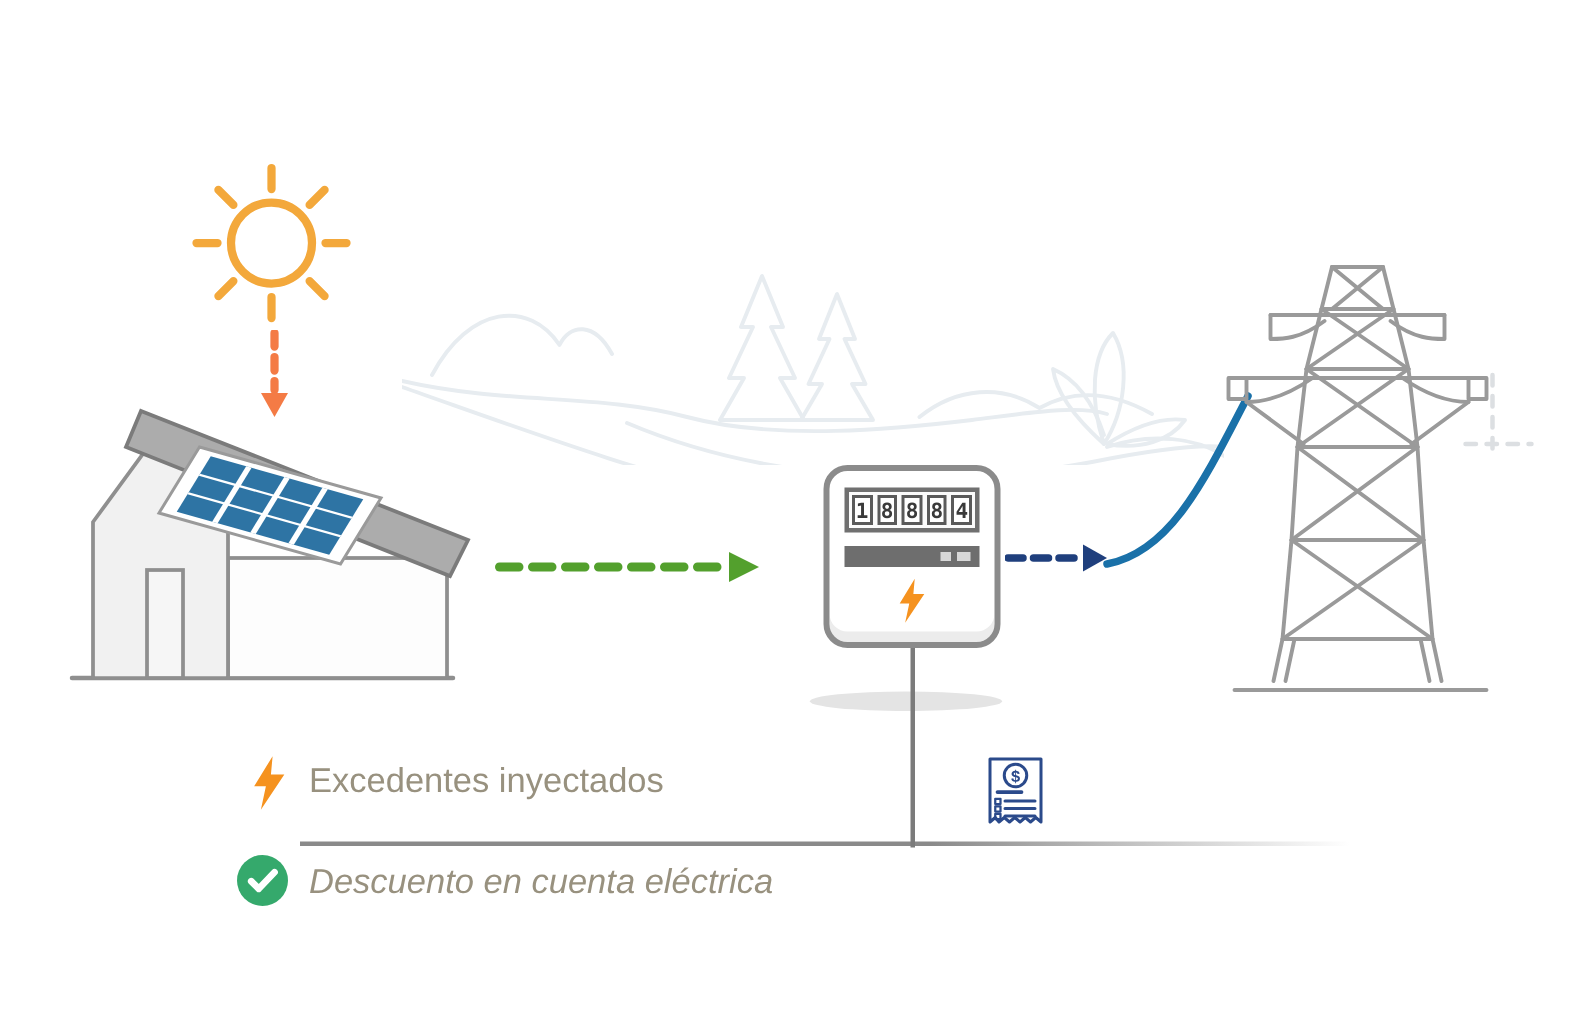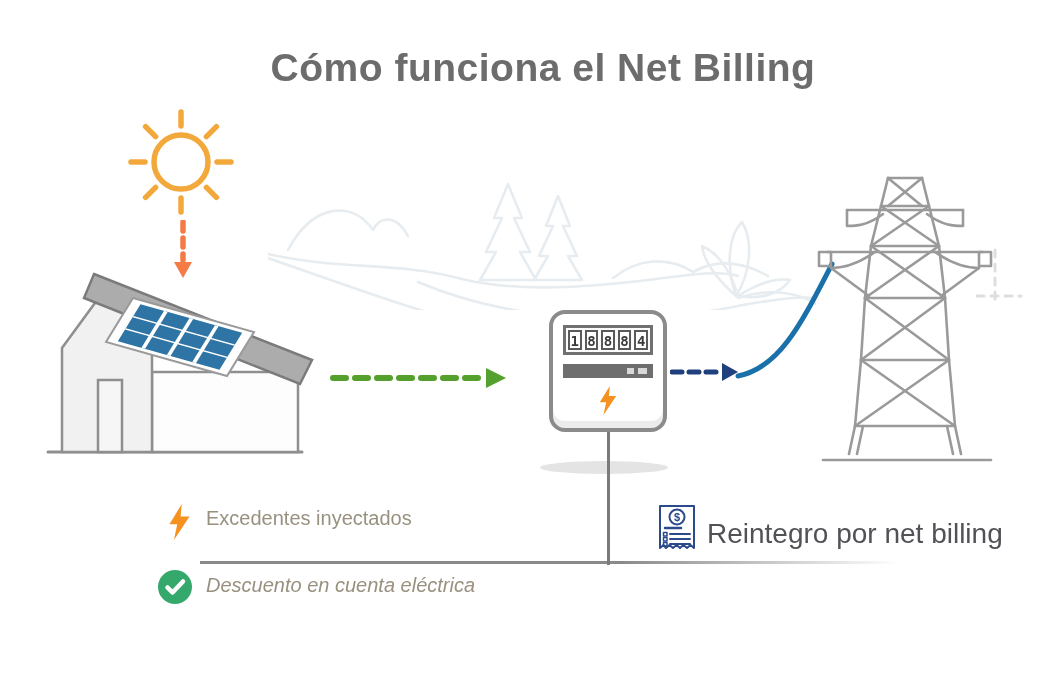--- a/index.html
+++ b/index.html
@@ -34,21 +34,21 @@
   .bar-dot.a{right:19px;width:7px;}
   .bar-dot.b{right:6px;width:9px;}
   #meter-bolt{display:block;margin:7px auto 0;}
   
   #pole{left:607px;top:429px;width:3px;height:136px;background:#7B7B7B;z-index:4;}
   #meter-shadow{left:540px;top:461px;width:128px;height:13px;border-radius:50%;
                 background:#E4E4E4;z-index:3;}
   #ground-line{left:200px;top:561px;width:700px;height:3px;z-index:2;
     background:linear-gradient(90deg,#8A8A8A 0%,#8A8A8A 60%,rgba(138,138,138,0) 100%);}
   
-  .legend-label{font-size:20px;color:var(--legend-text,#98917F);}
+  .legend-label{font-size:23px;color:var(--legend-text,#98917F);}
   #legend-item-1-label{left:206px;top:507px;}
   #legend-item-2-label{left:206px;top:574px;font-style:italic;}
   #legend-item-3-label{left:707px;top:518px;font-size:28px;color:var(--reintegro-text,#515257);}
 </style>
 </head>
 <body>
 
 <div id="canvas">
 
   <svg class="abs" style="left:268px;top:158px;" width="548" height="152" viewBox="0 0 548 152">
@@ -166,21 +166,20 @@
     </div>
     <div id="meter-bar">
       <div class="bar-dot a"></div>
       <div class="bar-dot b"></div>
     </div>
     <svg id="meter-bolt" width="22" height="31" viewBox="0 0 24 34">
       <path d="M14,1 L3,19 H10 L7,33 L21,12 H13 Z" fill="var(--bolt,#F5921F)"></path>
     </svg>
   </div>
 
-  <div class="abs" id="title">Cómo funciona el Net Billing</div>
 
   <svg class="abs" style="left:166px;top:503px;" width="27" height="38" viewBox="0 0 24 34">
     <path d="M14,1 L3,19 H10 L7,33 L21,12 H13 Z" fill="var(--bolt,#F5921F)"></path>
   </svg>
   <div class="abs legend-label" id="legend-item-1-label">Excedentes inyectados</div>
 
   <svg class="abs" style="left:158px;top:570px;" width="34" height="34" viewBox="0 0 34 34">
     <circle cx="17" cy="17" r="17" fill="var(--check,#35A96C)"></circle>
     <path d="M9.5,17.5 l5,5 l10.5,-11" fill="none" stroke="#FFFFFF" stroke-width="4.5" stroke-linecap="round" stroke-linejoin="round"></path>
   </svg>
@@ -191,15 +190,14 @@
       <path d="M4,2 H38 V44 L34.5,41 L31,44 L27.5,41 L24,44 L20.5,41 L17,44 L13.5,41 L10,44 L7.5,41 L4,44 Z"></path>
       <circle cx="21" cy="13" r="7.5"></circle>
       <path d="M9,24 H25" stroke-width="2.5"></path>
       <rect x="7.5" y="28.5" width="3.5" height="3.5" stroke-width="1.5"></rect>
       <rect x="7.5" y="33.5" width="3.5" height="3.5" stroke-width="1.5"></rect>
       <rect x="7.5" y="38.5" width="3.5" height="3.5" stroke-width="1.5"></rect>
       <path d="M14,30 H34 M14,35 H34 M14,40 H34"></path>
     </g>
     <text x="21" y="17" text-anchor="middle" style="fill:var(--receipt,#2B4A8B);font:700 11px 'Liberation Sans',sans-serif;">$</text>
   </svg>
-  <div class="abs legend-label" id="legend-item-3-label">Reintegro por net billing</div>
 
 </div>
 
 </body></html>

